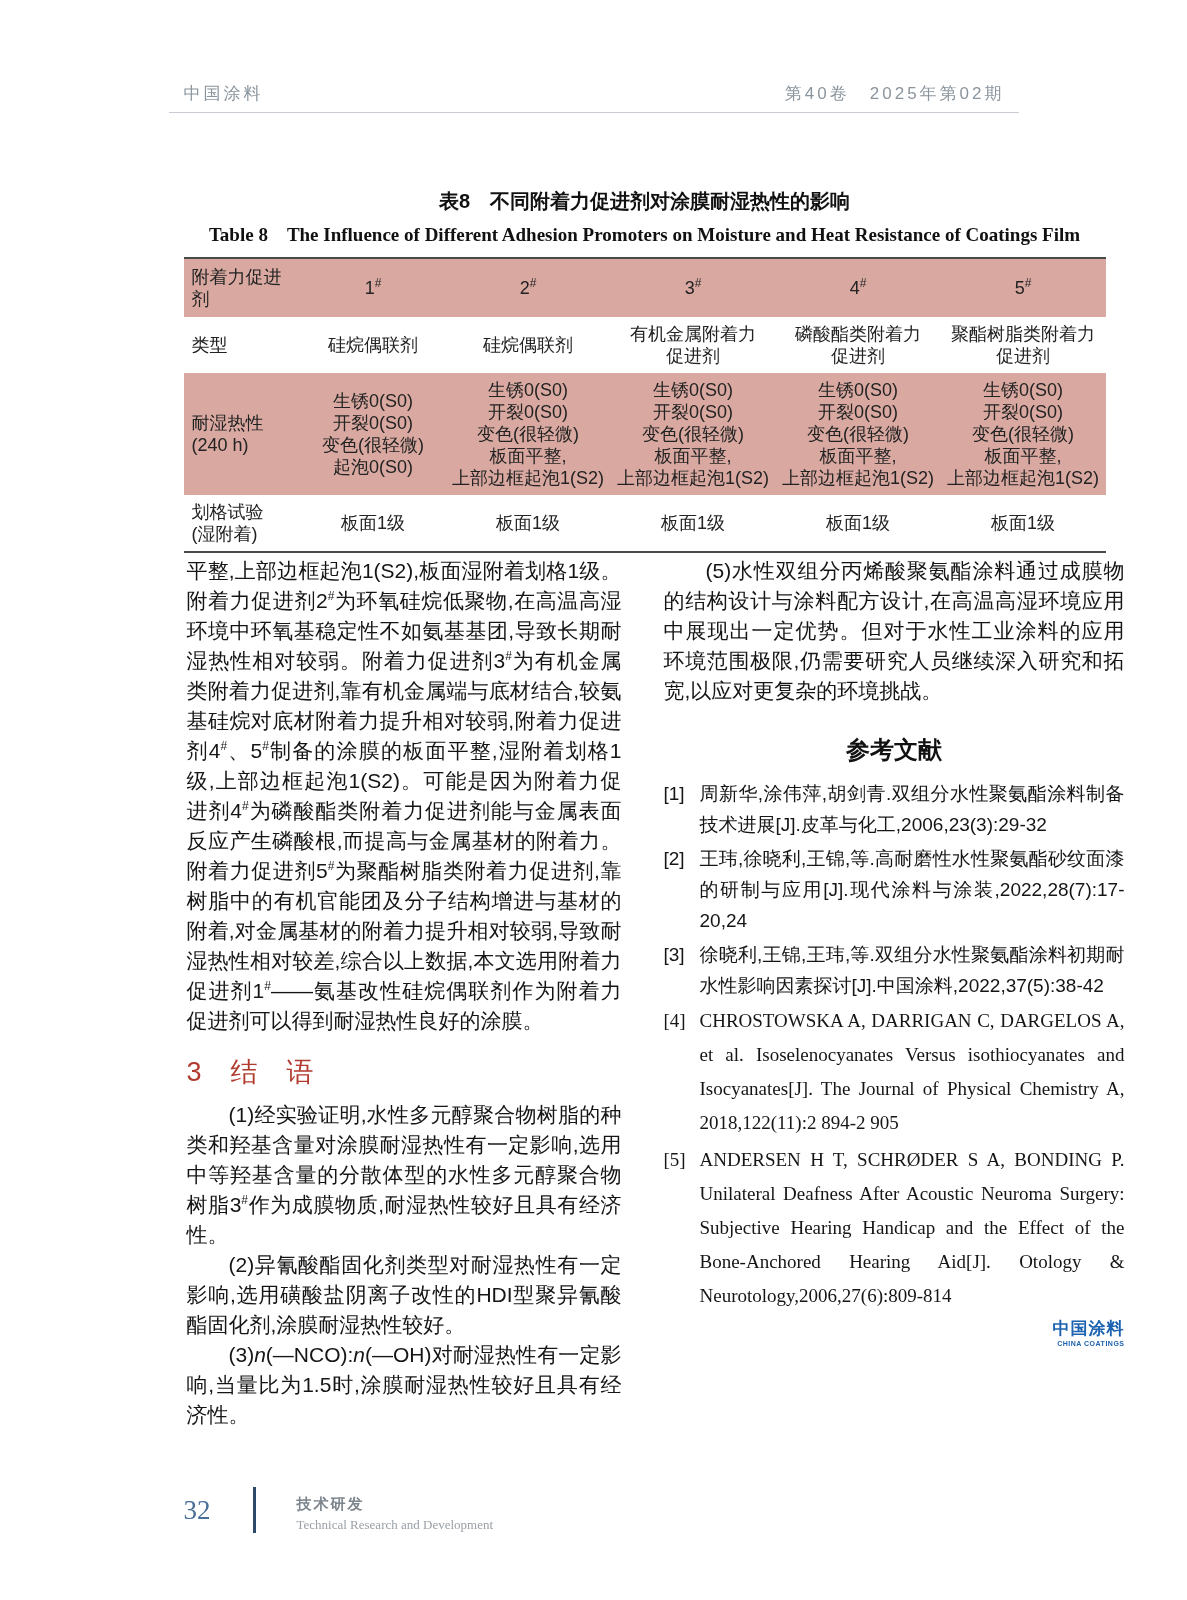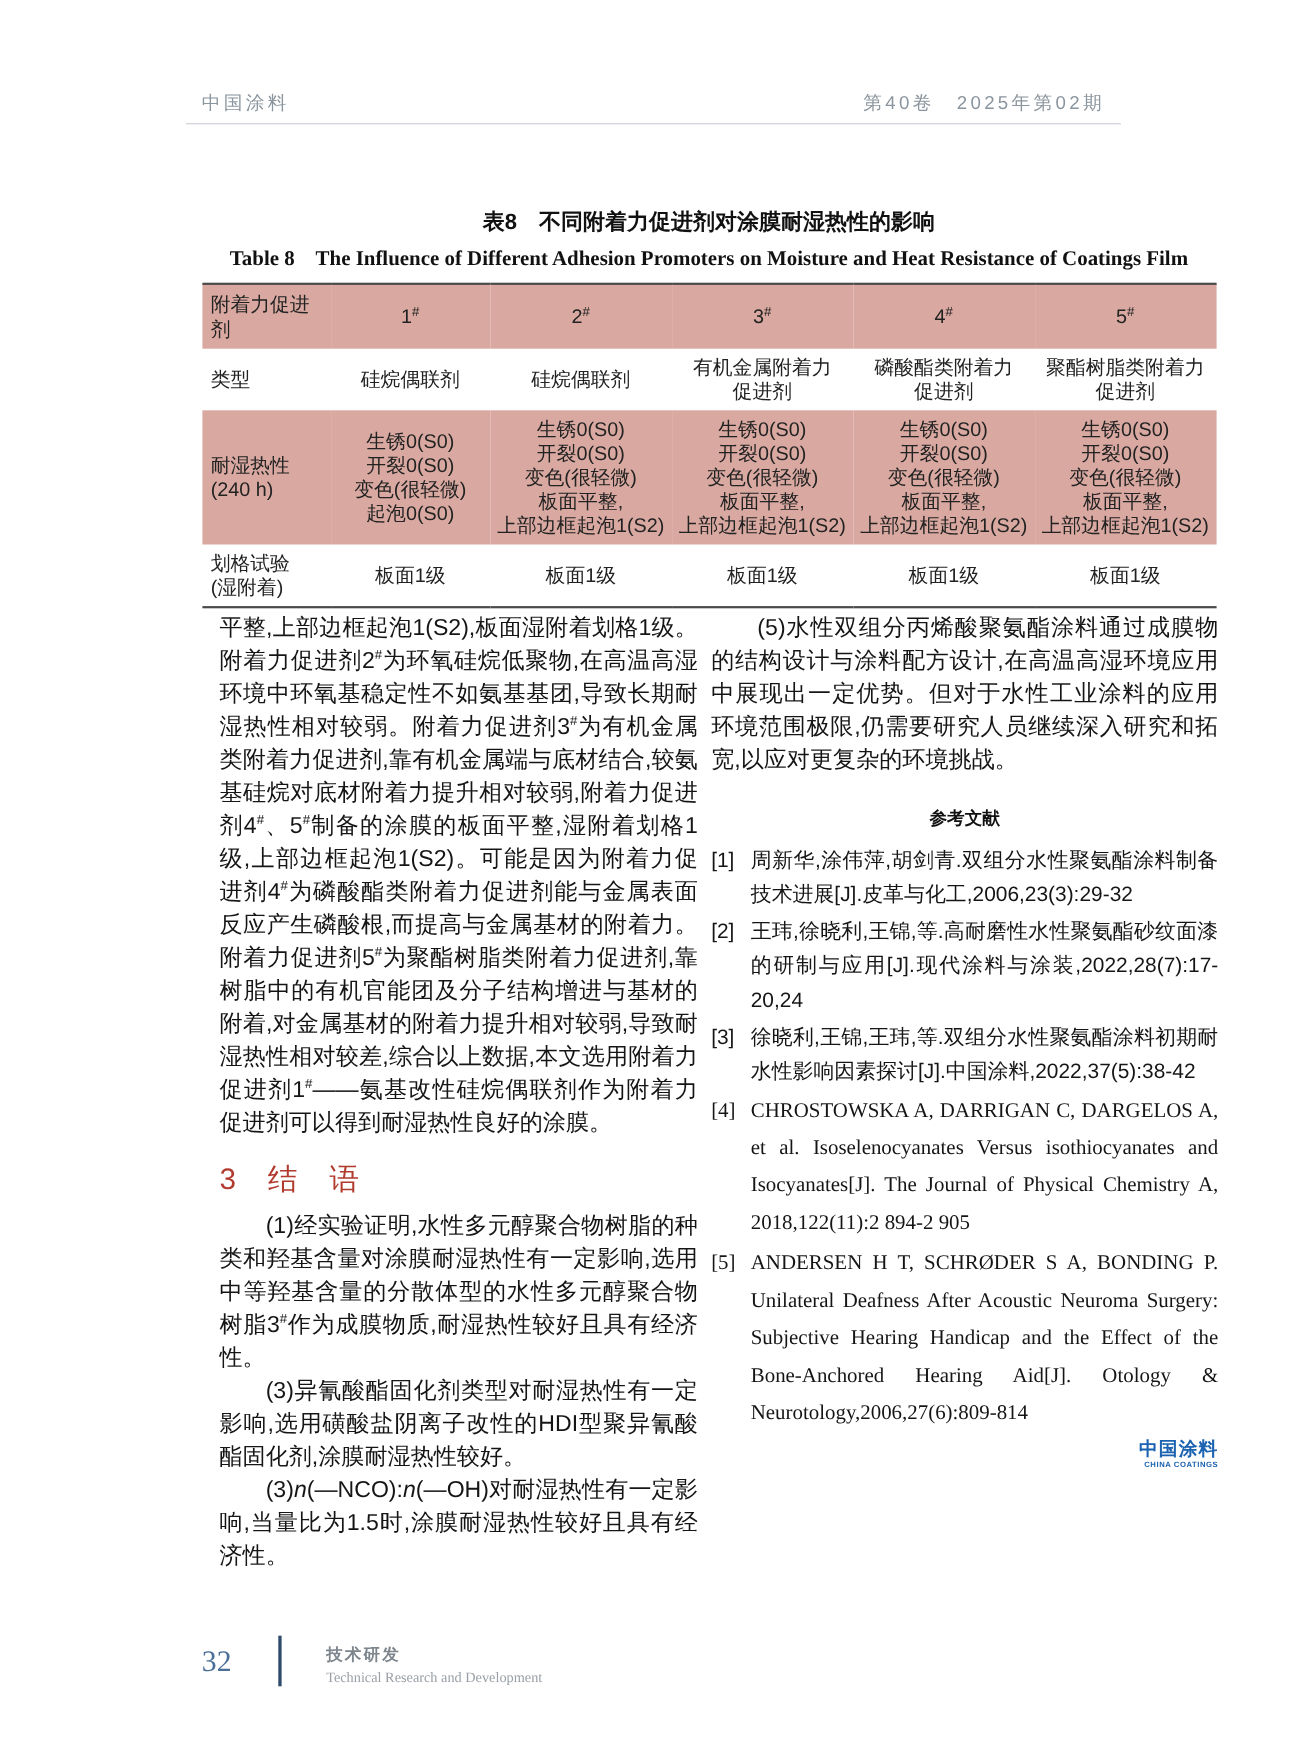--- a/index.html
+++ b/index.html
@@ -38,39 +38,39 @@
   table.results td {
     text-align: center; vertical-align: middle;
     padding: 6px 2px; white-space: pre-line;
   }
   table.results td.rowlabel { text-align: left; padding-left: 8px; white-space: pre-line; }
   tr.shaded { background: #d9a9a1; }
   tr.head td { padding: 7px 2px; }
   sup { font-size: 12px; line-height: 0; }
   
   .columns {
-    position: absolute; top: 556px; left: 149px; width: 922px;
-    display: flex; gap: 12px;
+    position: absolute; top: 556px; left: 136px; width: 922px;
+    display: flex; gap: 42px;
   }
   .col-left  { flex: 0 0 435px; }
   .col-right { flex: 0 0 461px; }
   p.body {
     margin: 0; font-size: 21px; line-height: 30px;
     text-align: justify; color: #151515;
   }
   p.body.indent { text-indent: 42px; }
   .conclusion-heading {
     margin: 18px 0 10px 0;
     font-size: 27px; font-weight: normal; color: #b03b2e;
     letter-spacing: 1px;
   }
   
   .refs-heading {
     margin: 28px 0 12px 0; text-align: center;
-    font-size: 16px; font-weight: bold; color: #111;
+    font-size: 24px; font-weight: bold; color: #111;
   }
   ol.refs { list-style: none; margin: 0; padding: 0; }
   li.ref { display: flex; margin-bottom: 3px; font-size: 19px; color:#151515; }
   li.ref .ref-label { flex: 0 0 36px; }
   li.ref .ref-text  { flex: 1; text-align: justify; }
   li.ref.zh { line-height: 31px; }
   li.ref.en { font-family: "Liberation Serif", serif; line-height: 34px; }
   
   .logo { text-align: right; margin-top: 4px; color: #1b62b0; }
   .logo-zh { font-size: 17px; font-weight: bold; letter-spacing: 1px; }
@@ -176,21 +176,21 @@
         </tr>
       </tbody>
     </table>
   </section>
 
   <div class="columns">
     <div class="col-left">
       <p class="body"><span>平整,上部边框起泡1(S2),板面湿附着划格1级。附着力促进剂2</span><sup>#</sup><span>为环氧硅烷低聚物,在高温高湿环境中环氧基稳定性不如氨基基团,导致长期耐湿热性相对较弱。附着力促进剂3</span><sup>#</sup><span>为有机金属类附着力促进剂,靠有机金属端与底材结合,较氨基硅烷对底材附着力提升相对较弱,附着力促进剂4</span><sup>#</sup><span>、5</span><sup>#</sup><span>制备的涂膜的板面平整,湿附着划格1级,上部边框起泡1(S2)。可能是因为附着力促进剂4</span><sup>#</sup><span>为磷酸酯类附着力促进剂能与金属表面反应产生磷酸根,而提高与金属基材的附着力。附着力促进剂5</span><sup>#</sup><span>为聚酯树脂类附着力促进剂,靠树脂中的有机官能团及分子结构增进与基材的附着,对金属基材的附着力提升相对较弱,导致耐湿热性相对较差,综合以上数据,本文选用附着力促进剂1</span><sup>#</sup><span>——氨基改性硅烷偶联剂作为附着力促进剂可以得到耐湿热性良好的涂膜。</span></p>
       <h2 class="conclusion-heading">3　结　语</h2>
       <p class="body indent"><span>(1)经实验证明,水性多元醇聚合物树脂的种类和羟基含量对涂膜耐湿热性有一定影响,选用中等羟基含量的分散体型的水性多元醇聚合物树脂3</span><sup>#</sup><span>作为成膜物质,耐湿热性较好且具有经济性。</span></p>
-      <p class="body indent">(3)异氰酸酯固化剂类型对耐湿热性有一定影响,选用磺酸盐阴离子改性的HDI型聚异氰酸酯固化剂,涂膜耐湿热性较好。</p>
+      <p class="body indent">(2)异氰酸酯固化剂类型对耐湿热性有一定影响,选用磺酸盐阴离子改性的HDI型聚异氰酸酯固化剂,涂膜耐湿热性较好。</p>
       <p class="body indent"><span>(3)</span><i>n</i><span>(—NCO):</span><i>n</i><span>(—OH)对耐湿热性有一定影响,当量比为1.5时,涂膜耐湿热性较好且具有经济性。</span></p>
     </div>
 
     <div class="col-right">
       <p class="body indent">(5)水性双组分丙烯酸聚氨酯涂料通过成膜物的结构设计与涂料配方设计,在高温高湿环境应用中展现出一定优势。但对于水性工业涂料的应用环境范围极限,仍需要研究人员继续深入研究和拓宽,以应对更复杂的环境挑战。</p>
 
       <h3 class="refs-heading">参考文献</h3>
       <ol class="refs">
         <li class="ref zh">
           <span class="ref-label">[1]</span>

